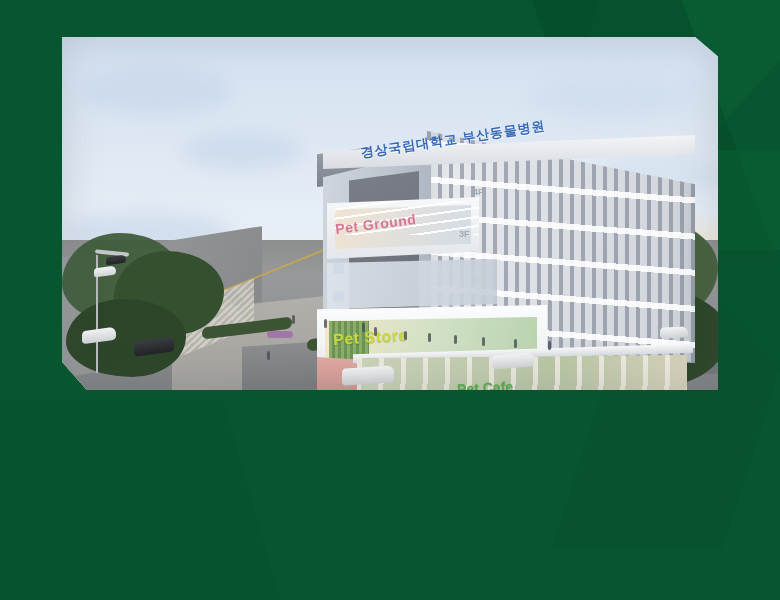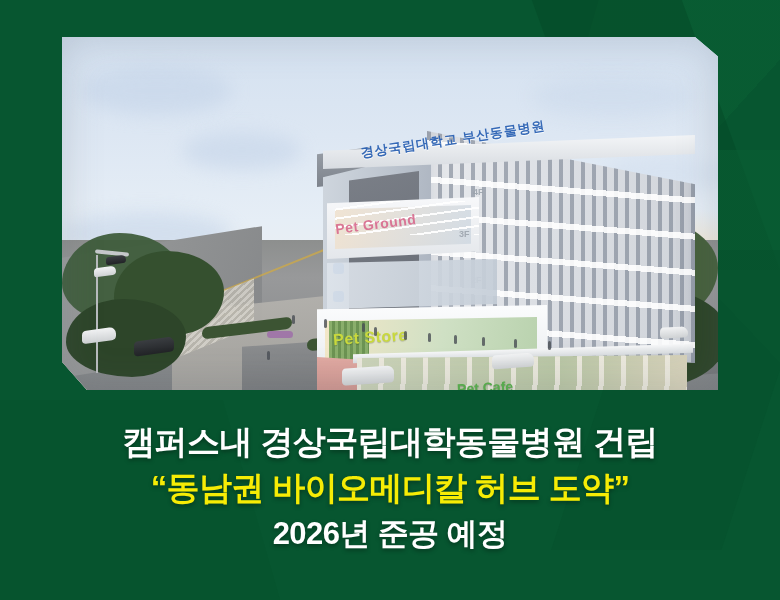--- a/index.html
+++ b/index.html
@@ -343,19 +343,14 @@
       <div class="car card" style="left:72px;bottom:36px;width:40px;height:15px;transform:skewY(-8deg);"></div>
       <div class="car carw" style="left:20px;bottom:48px;width:34px;height:13px;transform:skewY(-8deg);"></div>
       <div class="car carw" style="left:598px;bottom:52px;width:28px;height:11px;transform:skewY(-3deg);"></div>
       <div class="car carw" style="left:32px;bottom:114px;width:22px;height:9px;transform:skewY(-8deg);"></div>
       <div class="car card" style="left:44px;bottom:126px;width:20px;height:8px;transform:skewY(-8deg);"></div>
 
       <div class="vig"></div>
     </div>
   </div>
 
-  <div id="headline">
-    <p class="hl hl1">캠퍼스내 경상국립대학동물병원 건립</p>
-    <p class="hl hl2">“동남권 바이오메디칼 허브 도약”</p>
-    <p class="hl hl3">2026년 준공 예정</p>
-  </div>
 
 </div>
 
 </body></html>

